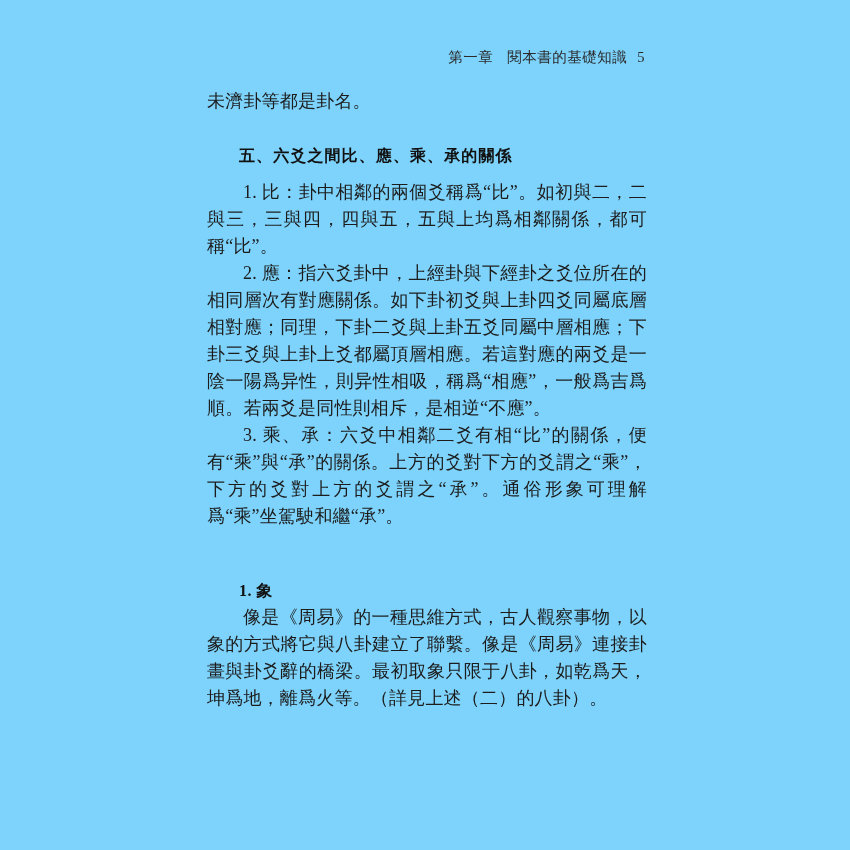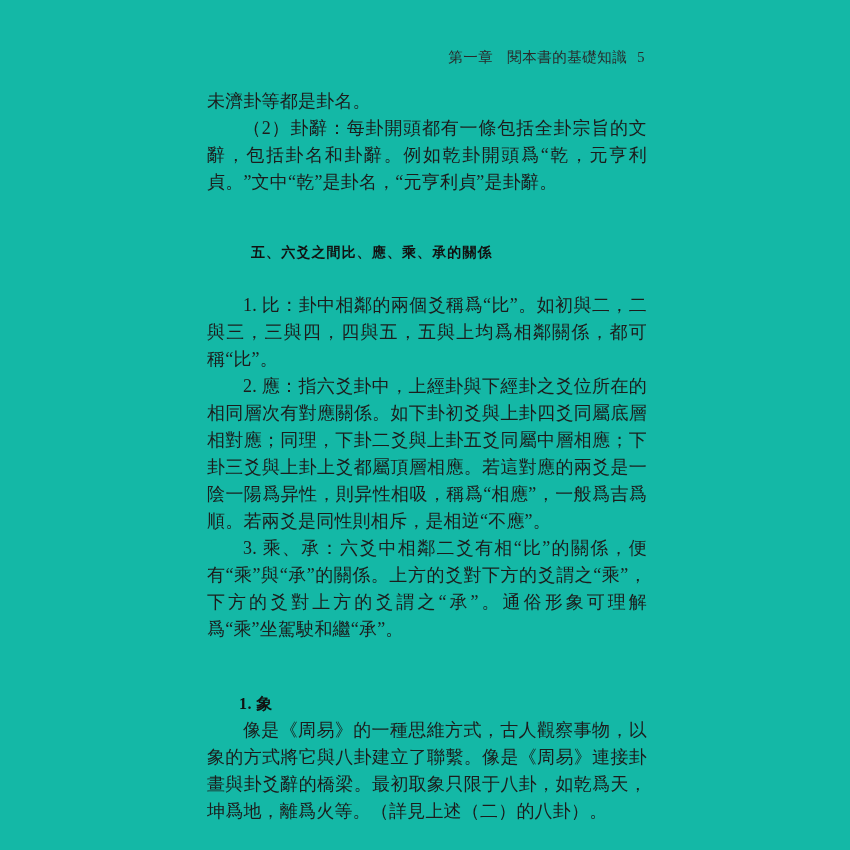--- a/index.html
+++ b/index.html
@@ -12,21 +12,21 @@
     background: #ffffff;
     font-family: "Liberation Serif", "DejaVu Serif", serif;
     color: #1a1a1a;
     overflow: hidden;
   }
 
   .page {
     position: relative;
     width: 850px;
     height: 850px;
-    background: #14b8a6;
+    background: #7dd3fc;
     box-sizing: border-box;
   }
 
   
   .running-head {
     position: absolute;
     top: 48px;
     left: 207px;
     width: 438px;
     text-align: right;
@@ -59,22 +59,22 @@
     text-justify: inter-ideograph;
     letter-spacing: 0.2px;
     color: #1c1c1c;
     text-indent: 0;
   }
   p.body-text.indent {
     text-indent: 2em;
   }
 
   h2.section-heading {
-    margin: 16px;
-    font-size: 14px;
+    margin: 0;
+    font-size: 16px;
     line-height: 27px;
     font-weight: bold;
     letter-spacing: 1.1px;
     color: #111111;
     text-indent: 2em;
   }
 
   h3.sub-heading {
     margin: 0;
     font-size: 16px;
@@ -95,21 +95,20 @@
 <div class="page">
 
   <div class="running-head">
     <span class="chap">第一章</span><span class="title">閱本書的基礎知識</span><span class="pagenum">5</span>
   </div>
 
   <div class="column">
 
     <p class="body-text">未濟卦等都是卦名。</p>
 
-    <p class="body-text indent">（2）卦辭：每卦開頭都有一條包括全卦宗旨的文辭，包括卦名和卦辭。例如乾卦開頭爲“乾，元亨利貞。”文中“乾”是卦名，“元亨利貞”是卦辭。</p>
 
 
     <div class="spacer-lg"></div>
 
     <h2 class="section-heading">五、六爻之間比、應、乘、承的關係</h2>
 
     <div class="spacer-sm"></div>
 
     <p class="body-text indent">1. 比：卦中相鄰的兩個爻稱爲“比”。如初與二，二與三，三與四，四與五，五與上均爲相鄰關係，都可稱“比”。</p>
 

